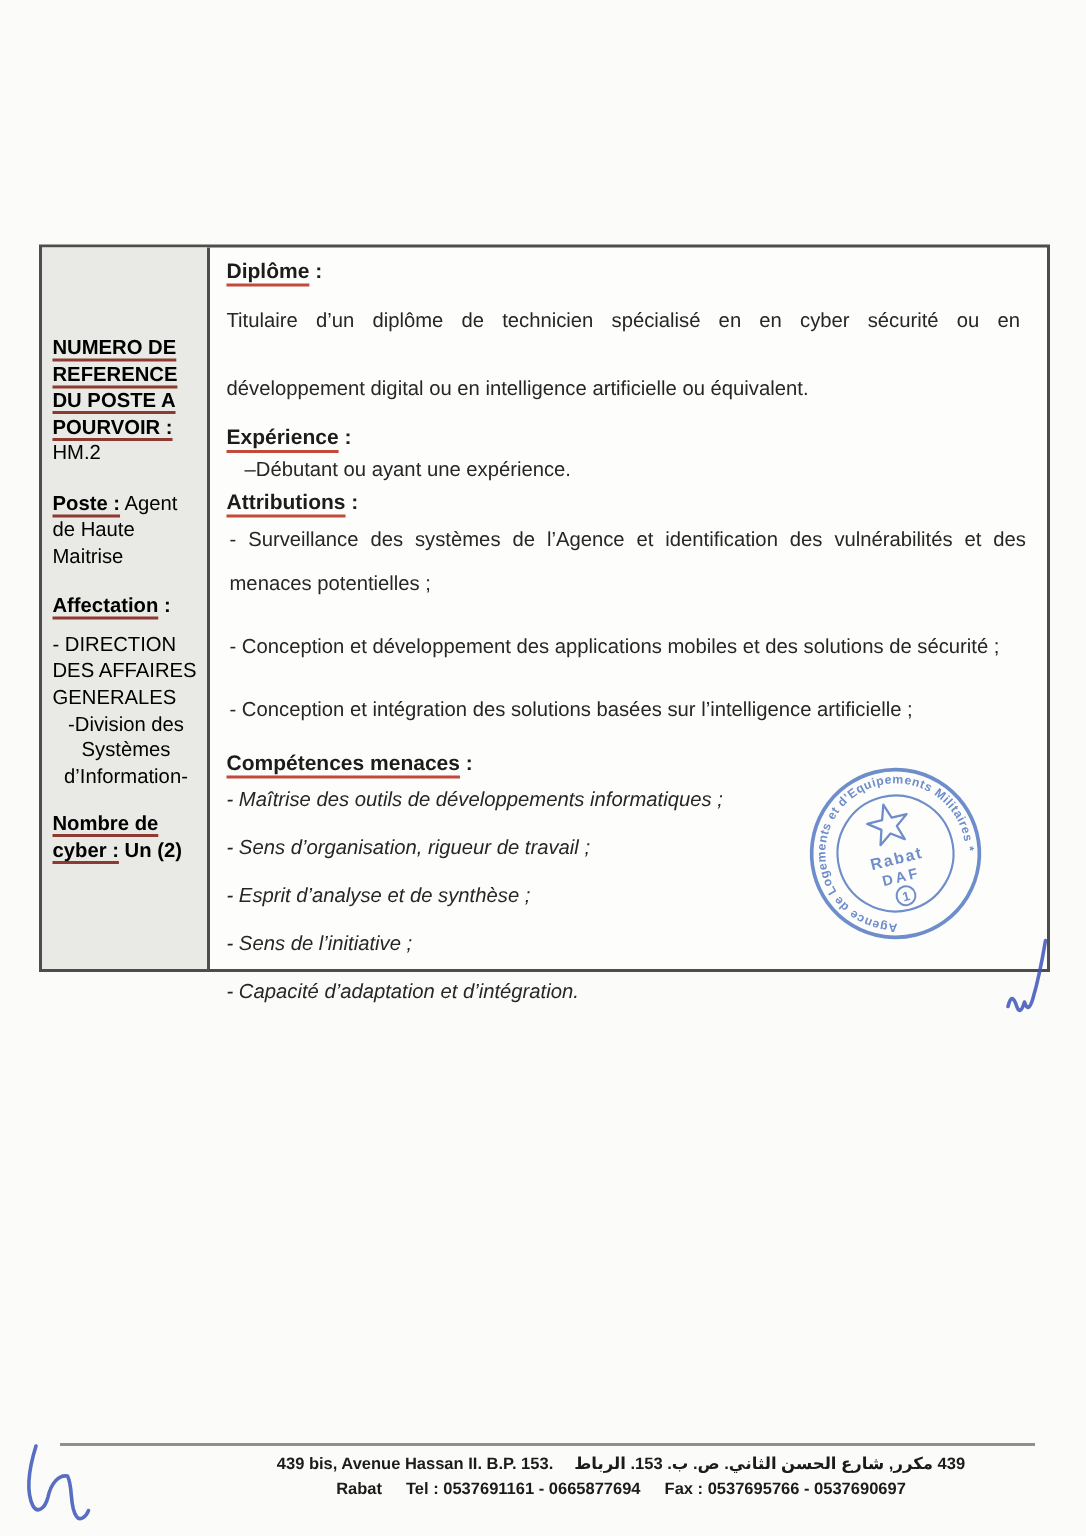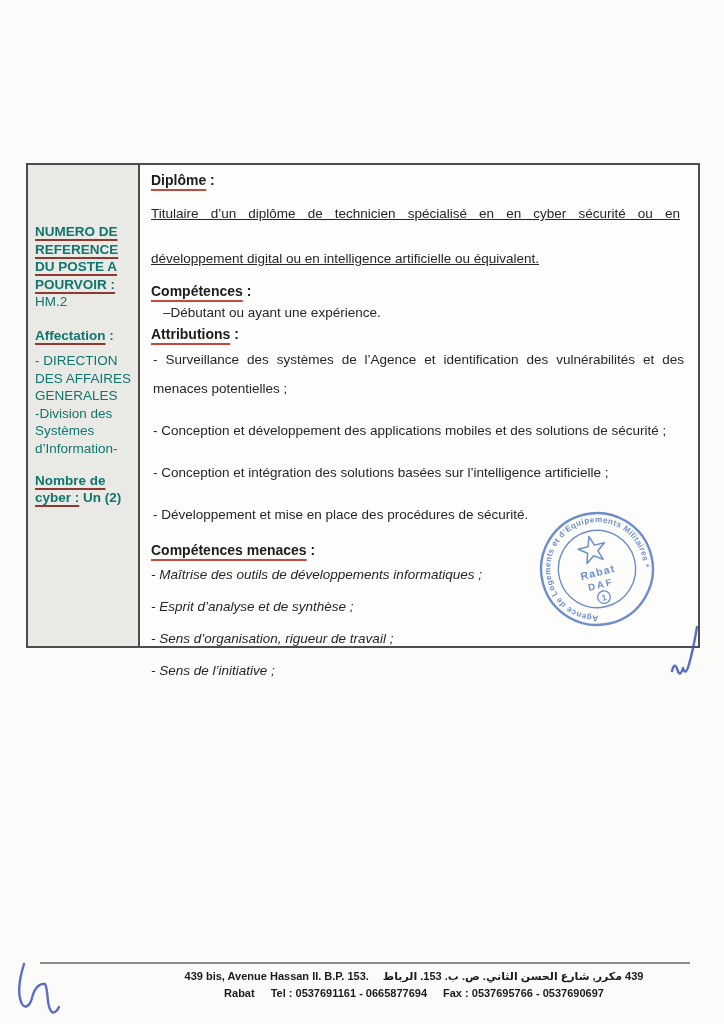--- a/index.html
+++ b/index.html
@@ -29,21 +29,21 @@
   }
   .cell-left{
     width:112px;
     flex:0 0 112px;
     background:#e9e9e6;
     border-right:2px solid #4d4d4d;
     box-sizing:border-box;
     padding:58px 5px 0 7px;
     font-size:13.5px;
     line-height:1.3;
-    color:#0f766e;
+    color:#000000;
   }
   .cell-right{
     flex:1;
     box-sizing:border-box;
     padding:7px 14px 0 11px;
     font-size:13.5px;
     color:#262626;
     position:relative;
   }
   .bold{font-weight:700;}
@@ -57,32 +57,31 @@
   .ul-red{
     font-weight:700;
     text-decoration:underline;
     text-decoration-color:#c24a3a;
     text-decoration-thickness:2px;
     text-underline-offset:3.5px;
   }
   .lblock{margin:0 0 0 0;}
   .mb16{margin-bottom:16px;}
   .mb18{margin-bottom:8px;}
-  .mb14{margin-bottom:14px;}
+  .mb14{margin-bottom:14px;text-align:center;}
   .h2{
     font-size:14px;
     font-weight:700;
     margin:0 0 3px 0;
     color:#1c1c1c;
   }
   .p-diplome{
     margin:2px 4px 2px 0;
     line-height:45px;
     text-align:justify;
-    text-decoration:underline;
   }
   .p-exp{margin:1px 0 2px 12px;line-height:22px;}
   .h2-attr{margin-top:1px;}
   .p-attr{margin:0 0 13px 0;line-height:29px;text-align:justify;padding-left:2px;}
   .p-attr:last-of-type{margin-bottom:9px;}
   .h2-comp{margin-bottom:8px;}
   .p-comp{margin:0 0 14px 0;line-height:18px;font-style:italic;}
   
   .stamp{
     position:absolute;
@@ -121,52 +120,55 @@
 <div class="page">
 
   <div class="doc-table">
 
     <div class="cell-left">
       <div class="lblock">
         <span class="ul-left">NUMERO DE REFERENCE DU POSTE A POURVOIR :</span>
       </div>
       <div class="lblock mb16">HM.2</div>
 
+      <div class="lblock mb16">
+        <span class="ul-left">Poste :</span><span> Agent de Haute Maitrise</span>
+      </div>
 
       <div class="lblock mb18">
         <span class="ul-left">Affectation</span><span class="bold"> :</span>
       </div>
 
       <div class="lblock">- DIRECTION DES AFFAIRES GENERALES</div>
       <div class="lblock mb14">-Division des Systèmes d’Information-</div>
 
       <div class="lblock">
         <span class="ul-left">Nombre de cyber :</span><span class="bold"> Un (2)</span>
       </div>
     </div>
 
     <div class="cell-right">
 
       <p class="h2"><span class="ul-red">Diplôme</span><span> :</span></p>
       <p class="p-diplome">Titulaire d’un diplôme de technicien spécialisé en en cyber sécurité ou en développement digital ou en intelligence artificielle ou équivalent.</p>
 
-      <p class="h2"><span class="ul-red">Compétences</span><span> :</span></p>
+      <p class="h2"><span class="ul-red">Expérience</span><span> :</span></p>
       <p class="p-exp">–Débutant ou ayant une expérience.</p>
 
       <p class="h2 h2-attr"><span class="ul-red">Attributions</span><span> :</span></p>
       <p class="p-attr">- Surveillance des systèmes de l’Agence et identification des vulnérabilités et des menaces potentielles ;</p>
       <p class="p-attr">- Conception et développement des applications mobiles et des solutions de sécurité ;</p>
       <p class="p-attr">- Conception et intégration des solutions basées sur l’intelligence artificielle ;</p>
-      <p class="p-attr">- Développement et mise en place des procédures de sécurité.</p>
 
       <p class="h2 h2-comp"><span class="ul-red">Compétences menaces</span><span> :</span></p>
       <p class="p-comp">- Maîtrise des outils de développements informatiques ;</p>
+      <p class="p-comp">- Sens d’organisation, rigueur de travail ;</p>
       <p class="p-comp">- Esprit d’analyse et de synthèse ;</p>
-      <p class="p-comp">- Sens d’organisation, rigueur de travail ;</p>
       <p class="p-comp">- Sens de l’initiative ;</p>
+      <p class="p-comp">- Capacité d’adaptation et d’intégration.</p>
 
     </div>
   </div>
 
   <svg class="stamp" viewBox="0 0 120 120" aria-hidden="true">
     <g transform="rotate(-14 60 60)">
       <circle cx="60" cy="60" r="55" fill="none" stroke="#5b7ec5" stroke-width="2.4"></circle>
       <circle cx="60" cy="60" r="38" fill="none" stroke="#5b7ec5" stroke-width="1.4"></circle>
       <path id="ringpath" d="M 60,106 A 46,46 0 1 1 60.02,106" fill="none"></path>
       <text font-size="8" font-weight="700" letter-spacing="0.4" fill="#5b7ec5" font-family="Liberation Sans, sans-serif">

